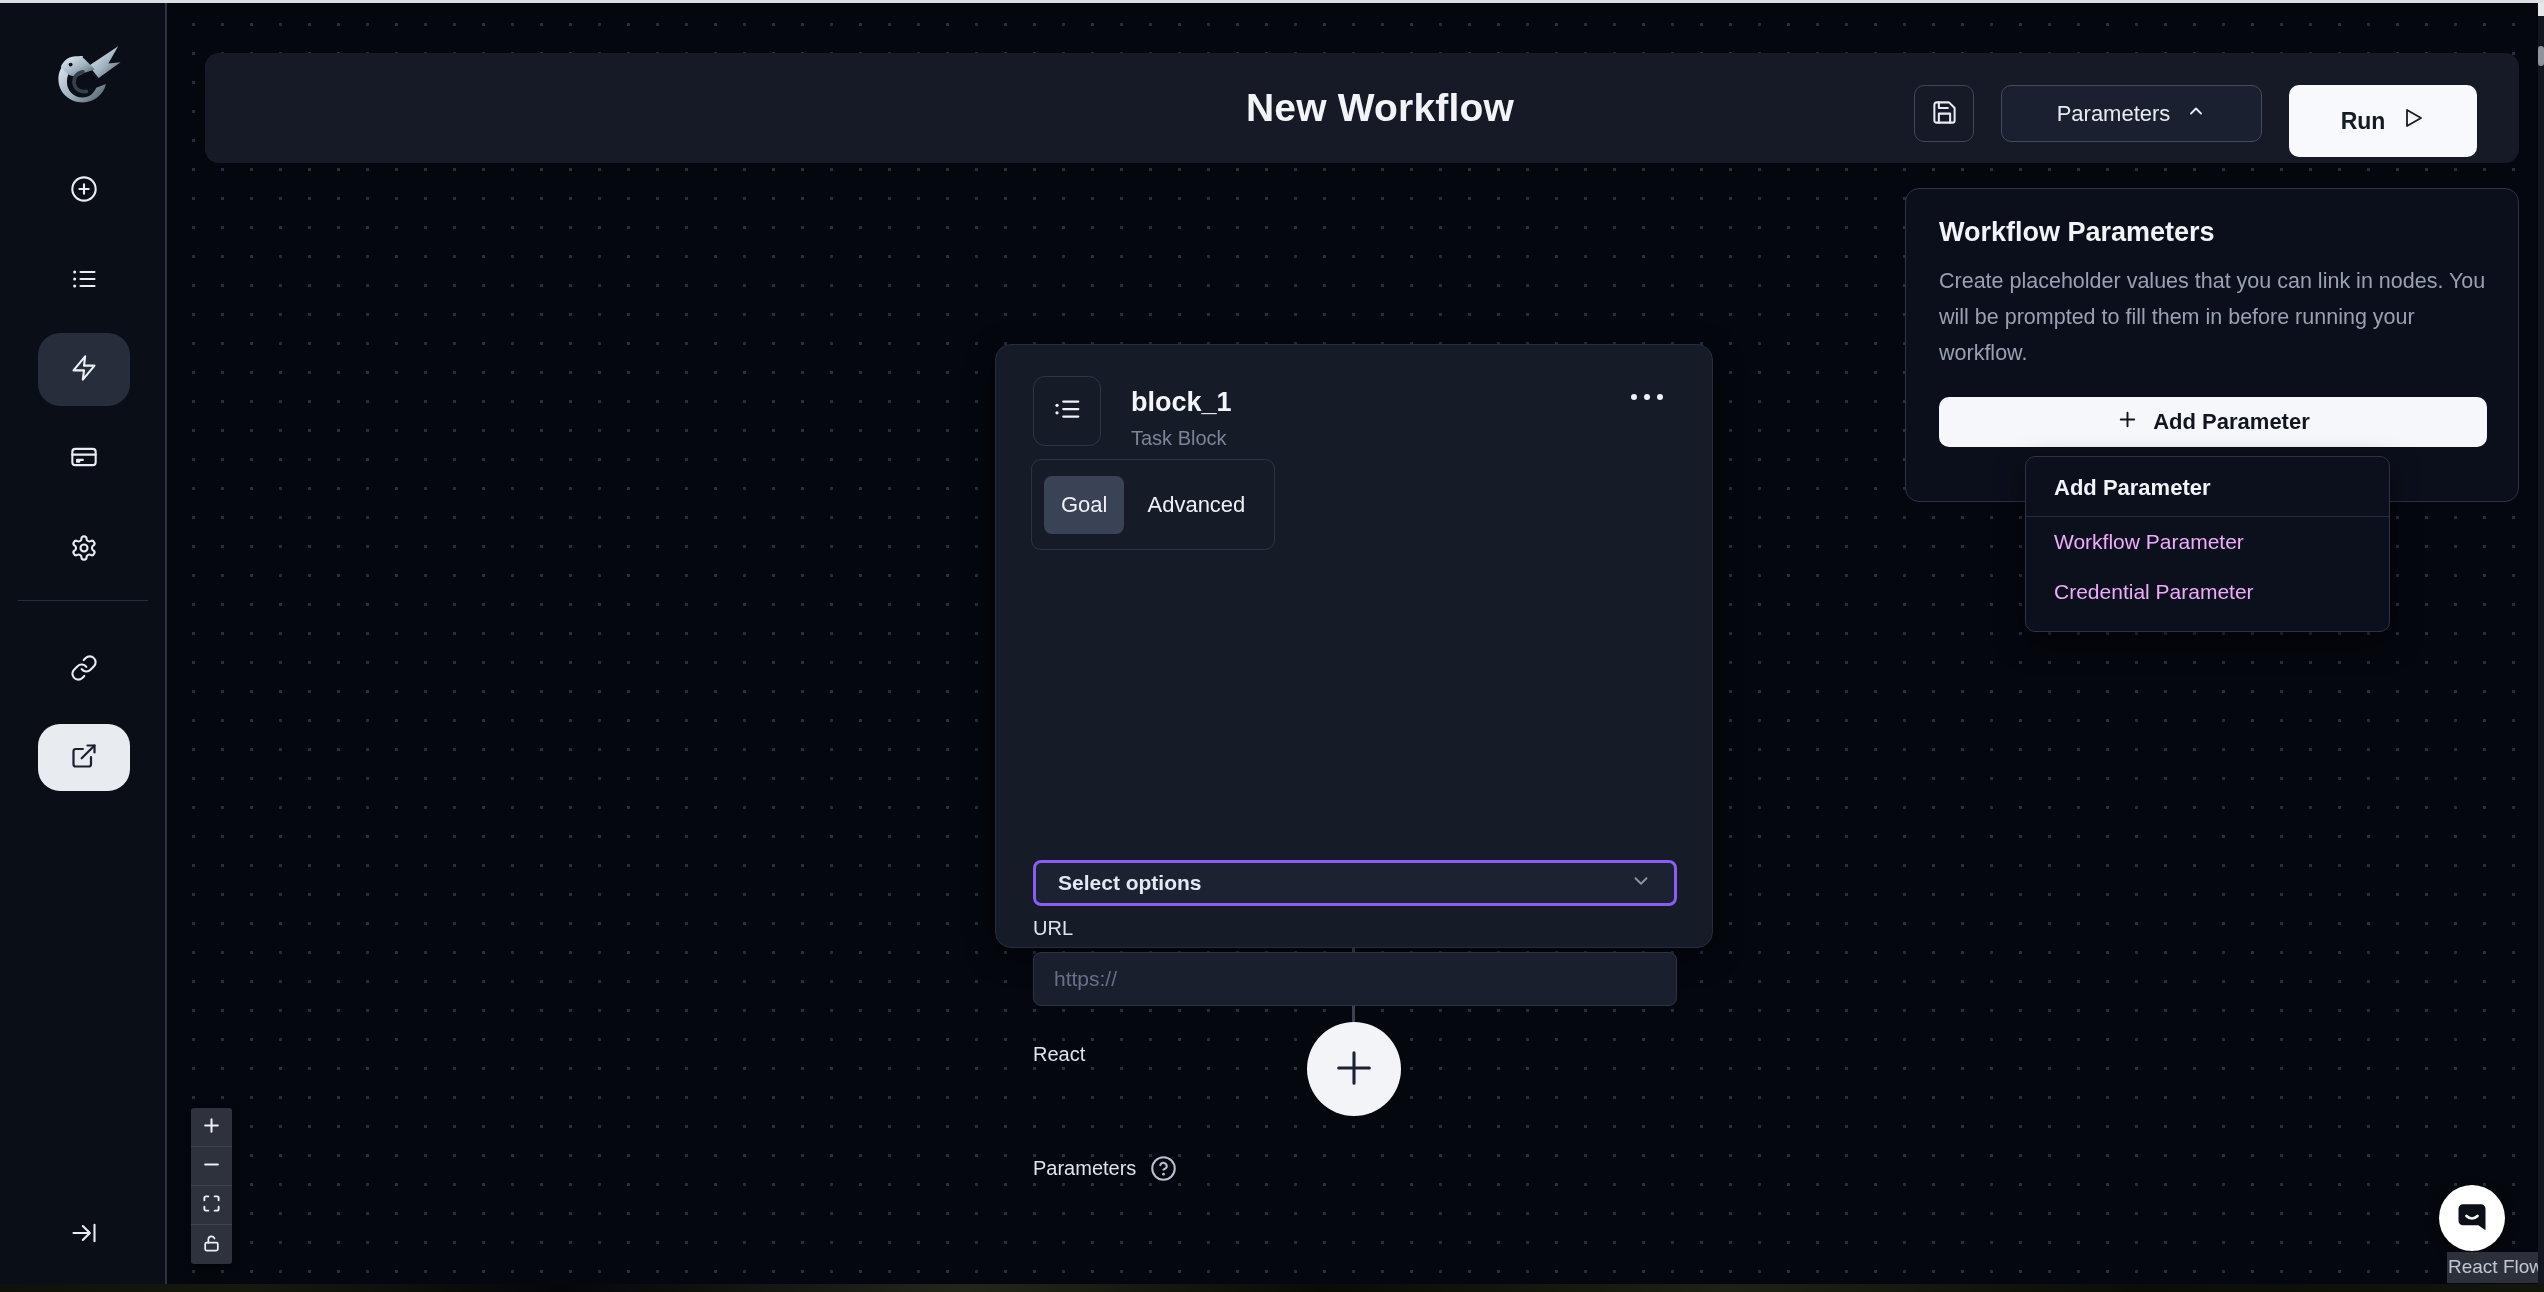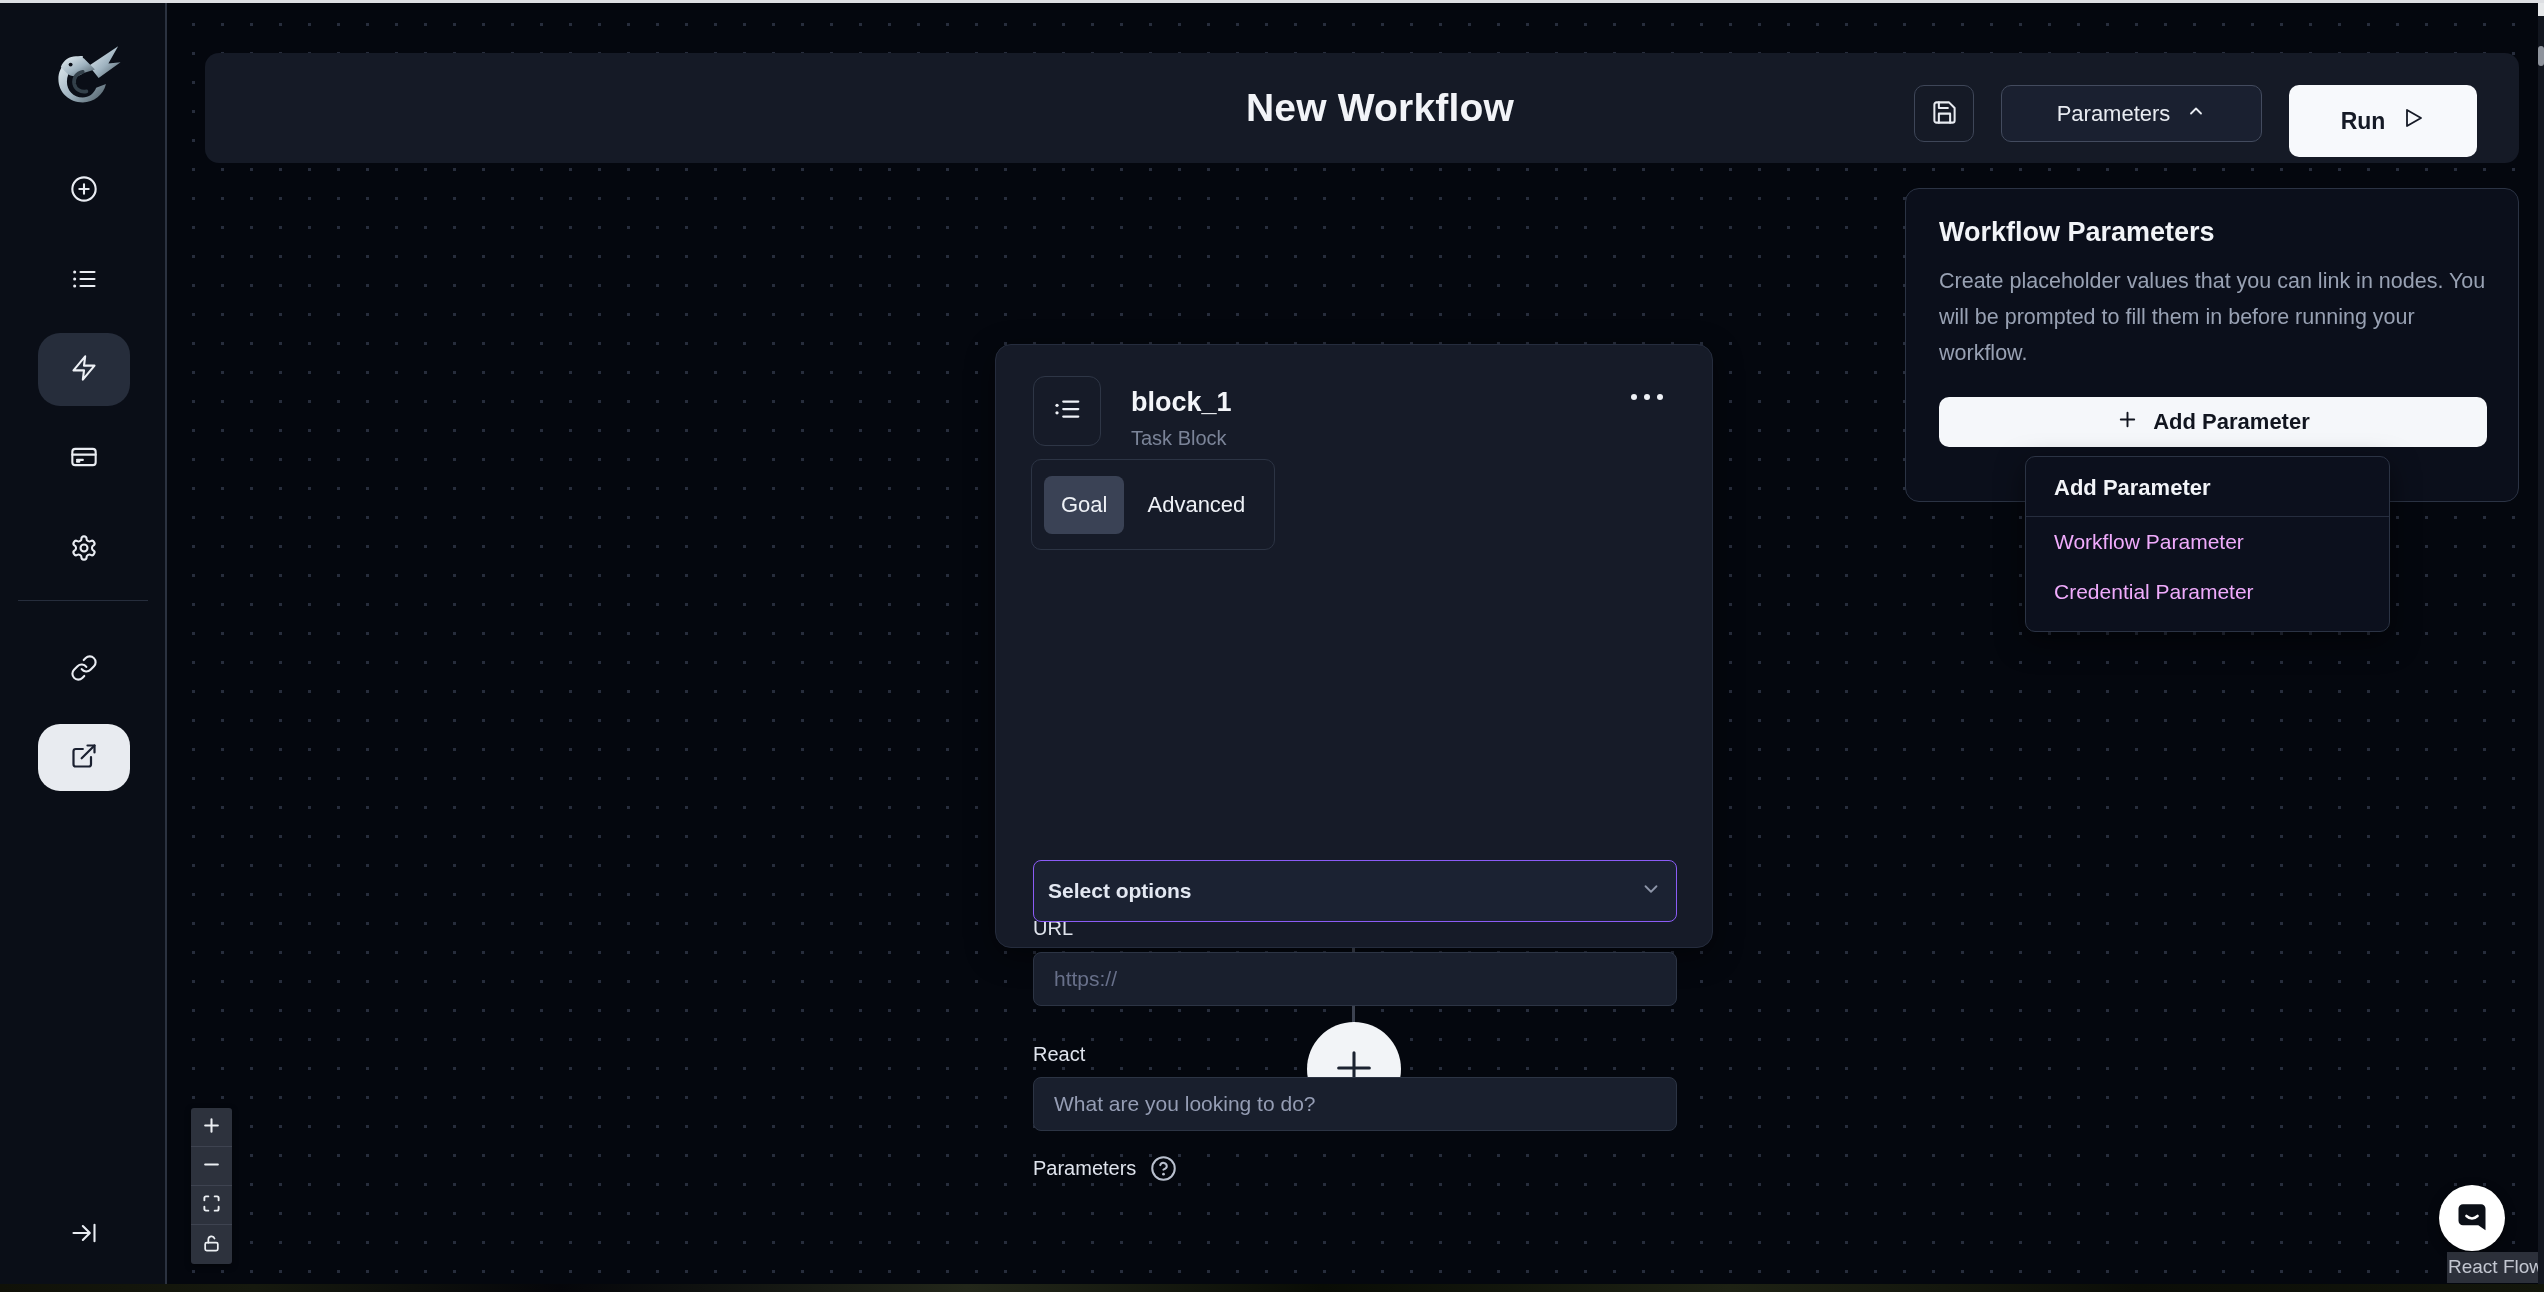--- a/index.html
+++ b/index.html
@@ -58,21 +58,21 @@
   .node-menu i { width:6px; height:6px; border-radius:50%; background:#eef1f6; }
   .tabs { position:absolute; left:35px; top:114px; height:91px; border:1px solid #2c3444; border-radius:10px; display:flex; align-items:center; padding:0 12px; gap:6px; }
   .tab { font-size:22px; color:#eef1f6; padding:16px 17px; border-radius:8px; background:transparent; border:none; cursor:pointer; }
   .tab.selected { background:#3a4255; }
   .field-label { position:absolute; left:37px; font-size:20px; color:#dfe3ec; }
   .text-input { position:absolute; left:37px; width:644px; height:54px; background:#191f2d; border:1px solid #2c3444; border-radius:8px; padding:0 20px; font-size:21px; color:#e8ebf1; font-family:"Liberation Sans",sans-serif; outline:none; }
   .text-input.url::placeholder { color:#68708a; }
   .text-input.goal::placeholder { color:#959db4; }
   .params-row { position:absolute; left:37px; top:810px; display:flex; align-items:center; gap:14px; }
   .help-icon { color:#b9c0ce; width:27px; height:27px; }
-  .select-box { position:absolute; left:37px; top:515px; width:644px; height:62px; background:#1b2232; border:1px solid #8b5cf6; border-radius:8px; display:flex; align-items:center; justify-content:space-between; padding:0 14px; cursor:pointer; }
+  .select-box { position:absolute; left:37px; top:515px; width:644px; height:46px; background:#1b2232; border:3px solid #8b5cf6; border-radius:8px; display:flex; align-items:center; justify-content:space-between; padding:0 22px; cursor:pointer; }
   .select-box span { font-size:21px; font-weight:700; color:#e3e8f2; }
   .select-box svg { width:22px; height:22px; color:#8d95a8; }
 
   
   .edge-line { position:absolute; left:1352px; top:948px; width:3px; height:75px; background:#3c4250; z-index:3; }
   .add-node-btn { position:absolute; left:1307px; top:1022px; width:94px; height:94px; border-radius:50%; background:#f2f4f7; border:none; display:flex; align-items:center; justify-content:center; cursor:pointer; z-index:4; color:#1b2230; }
   .add-node-btn svg { width:46px; height:46px; }
 
   
   .wf-panel { position:absolute; left:1905px; top:188px; width:614px; height:314px; background:#0b0f1b; border:1px solid #2b3344; border-radius:14px; z-index:6; }
@@ -257,21 +257,20 @@
 
   <div class="tabs">
     <button class="tab selected">Goal</button>
     <button class="tab">Advanced</button>
   </div>
 
   <label class="field-label" style="top:572px">URL</label>
   <input class="text-input url" style="top: 607px;" type="text" placeholder="https://">
 
   <label class="field-label" style="top:698px">React</label>
-  <input class="text-input goal" style="top: 732px;" type="text" placeholder="What are you looking to do?">
 
   <div class="params-row">
     <span class="field-label" style="position:static">Parameters</span>
     <span class="help-icon">
       <svg viewBox="0 0 24 24" width="27" height="27" fill="none" stroke="currentColor" stroke-width="1.8" stroke-linecap="round">
           <circle cx="12" cy="12" r="10"></circle>
           <path d="M9.09 9a3 3 0 0 1 5.83 1c0 2-3 3-3 3"></path>
           <line x1="12" y1="17" x2="12.01" y2="17" stroke-width="2.4"></line>
         </svg>
     </span>

